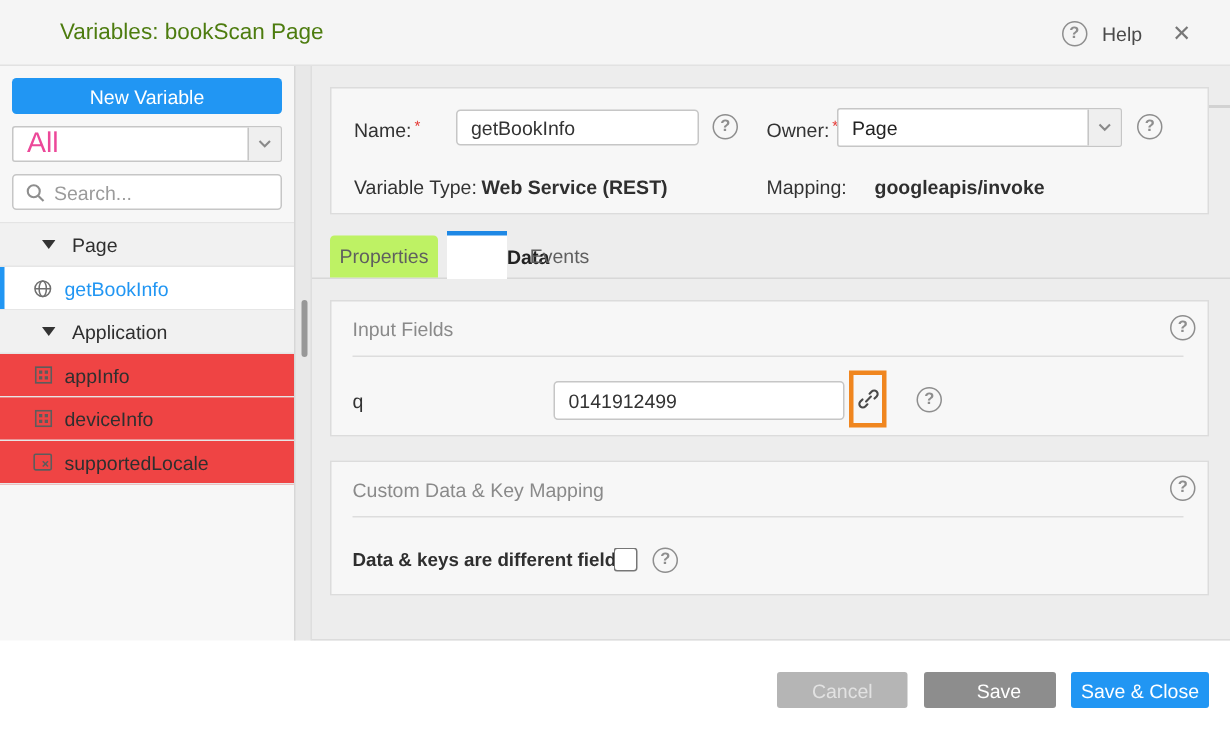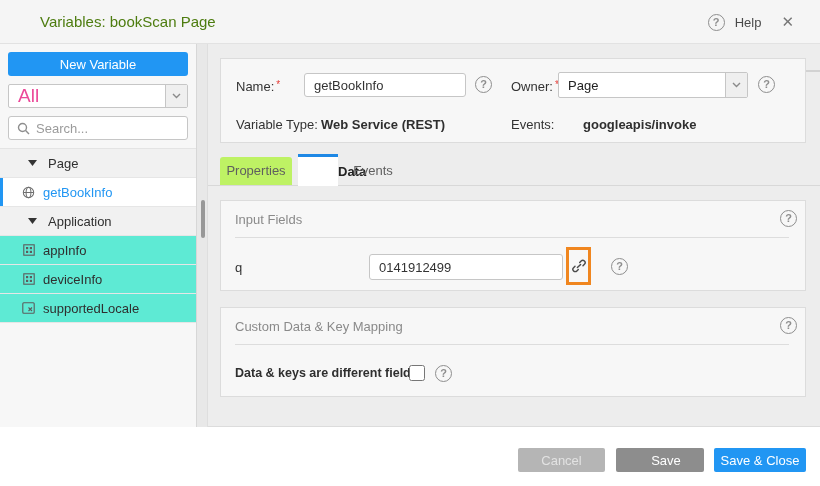--- a/index.html
+++ b/index.html
@@ -17,21 +17,21 @@
   
   .side { position:absolute; left:0; top:44px; width:196px; height:383px; background:#f7f7f7; }
   .btn-new { position:absolute; left:8px; top:8px; width:180px; height:24px; background:#2196f3; border:none; border-radius:3px; color:#fff; font-size:13px; font-family:inherit; cursor:pointer; }
   .filter-sel { position:absolute; left:8px; top:40px; width:180px; height:24px; background:#fff; border:1px solid #c6c6c6; border-radius:2px; display:flex; align-items:center; cursor:pointer; }
   .filter-sel .val { flex:1; padding-left:9px; font-size:19px; color:#ec4899; }
   .sel-arrow { width:22px; height:100%; background:#efefef; border-left:1px solid #c6c6c6; display:flex; align-items:center; justify-content:center; }
   .search-box { position:absolute; left:8px; top:72px; width:180px; height:24px; background:#fff; border:1px solid #c6c6c6; border-radius:3px; display:flex; align-items:center; padding:0 8px; gap:6px; }
   .search-box input { border:none; outline:none; flex:1; font-size:13px; font-family:inherit; color:#333; background:transparent; min-width:0; }
   .search-box input::placeholder { color:#9b9b9b; }
   .tree { position:absolute; left:0; top:104px; width:196px; border-top:1px solid #e4e4e4; }
-  .trow { position:relative; height:29px; display:flex; align-items:center; border-bottom:1px solid #e6e6e6; cursor:pointer; font-size:13px; color:#2f2f2f; background:#5eead4; }
+  .trow { position:relative; height:29px; display:flex; align-items:center; border-bottom:1px solid #e6e6e6; cursor:pointer; font-size:13px; color:#2f2f2f; background:#ef4444; }
   .trow.group { background:#f1f1f1; padding-left:26px; gap:9px; }
   .trow.item { padding-left:22px; gap:8px; }
   .trow.sel { background:#fff; }
   .trow.sel .tlabel { color:#2196f3; }
   .selbar { position:absolute; left:0; top:0; width:3px; height:100%; background:#2196f3; }
   .tico { display:inline-flex; width:13px; justify-content:center; }
 
   
   .strip { position:absolute; left:196px; top:44px; width:12px; height:383px; background:#e8e8e8; border-left:1px solid #d7d7d7; border-right:1px solid #dedede; }
   .thumb { position:absolute; left:4px; top:156px; width:4px; height:38px; background:#989898; border-radius:2px; cursor:grab; }
@@ -192,21 +192,21 @@
         <span class="sel-arrow">
           <svg width="9" height="6" viewBox="0 0 9 6">
               <polyline points="1,1 4.5,4.5 8,1" fill="none" stroke="#8a8a8a" stroke-width="1.4"></polyline>
             </svg>
         </span>
       </div>
       <span class="help-circ" style="position:absolute;left:537px;top:17px;">?</span>
 
       <span class="lab" style="position:absolute;left:15px;top:58px;">Variable Type:</span>
       <span class="lab bold" style="position:absolute;left:100px;top:58px;">Web Service (REST)</span>
-      <span class="lab" style="position:absolute;left:290px;top:58px;">Events:</span>
+      <span class="lab" style="position:absolute;left:290px;top:58px;">Mapping:</span>
       <span class="lab bold" style="position:absolute;left:362px;top:58px;">googleapis/invoke</span>
     </div>
 
     <div class="tabs">
       <div class="tab tab-props">Properties</div>
       <div class="tab tab-data">Data</div>
       <div class="tab tab-events">Events</div>
     </div>
 
     <div class="panel p-inp">

